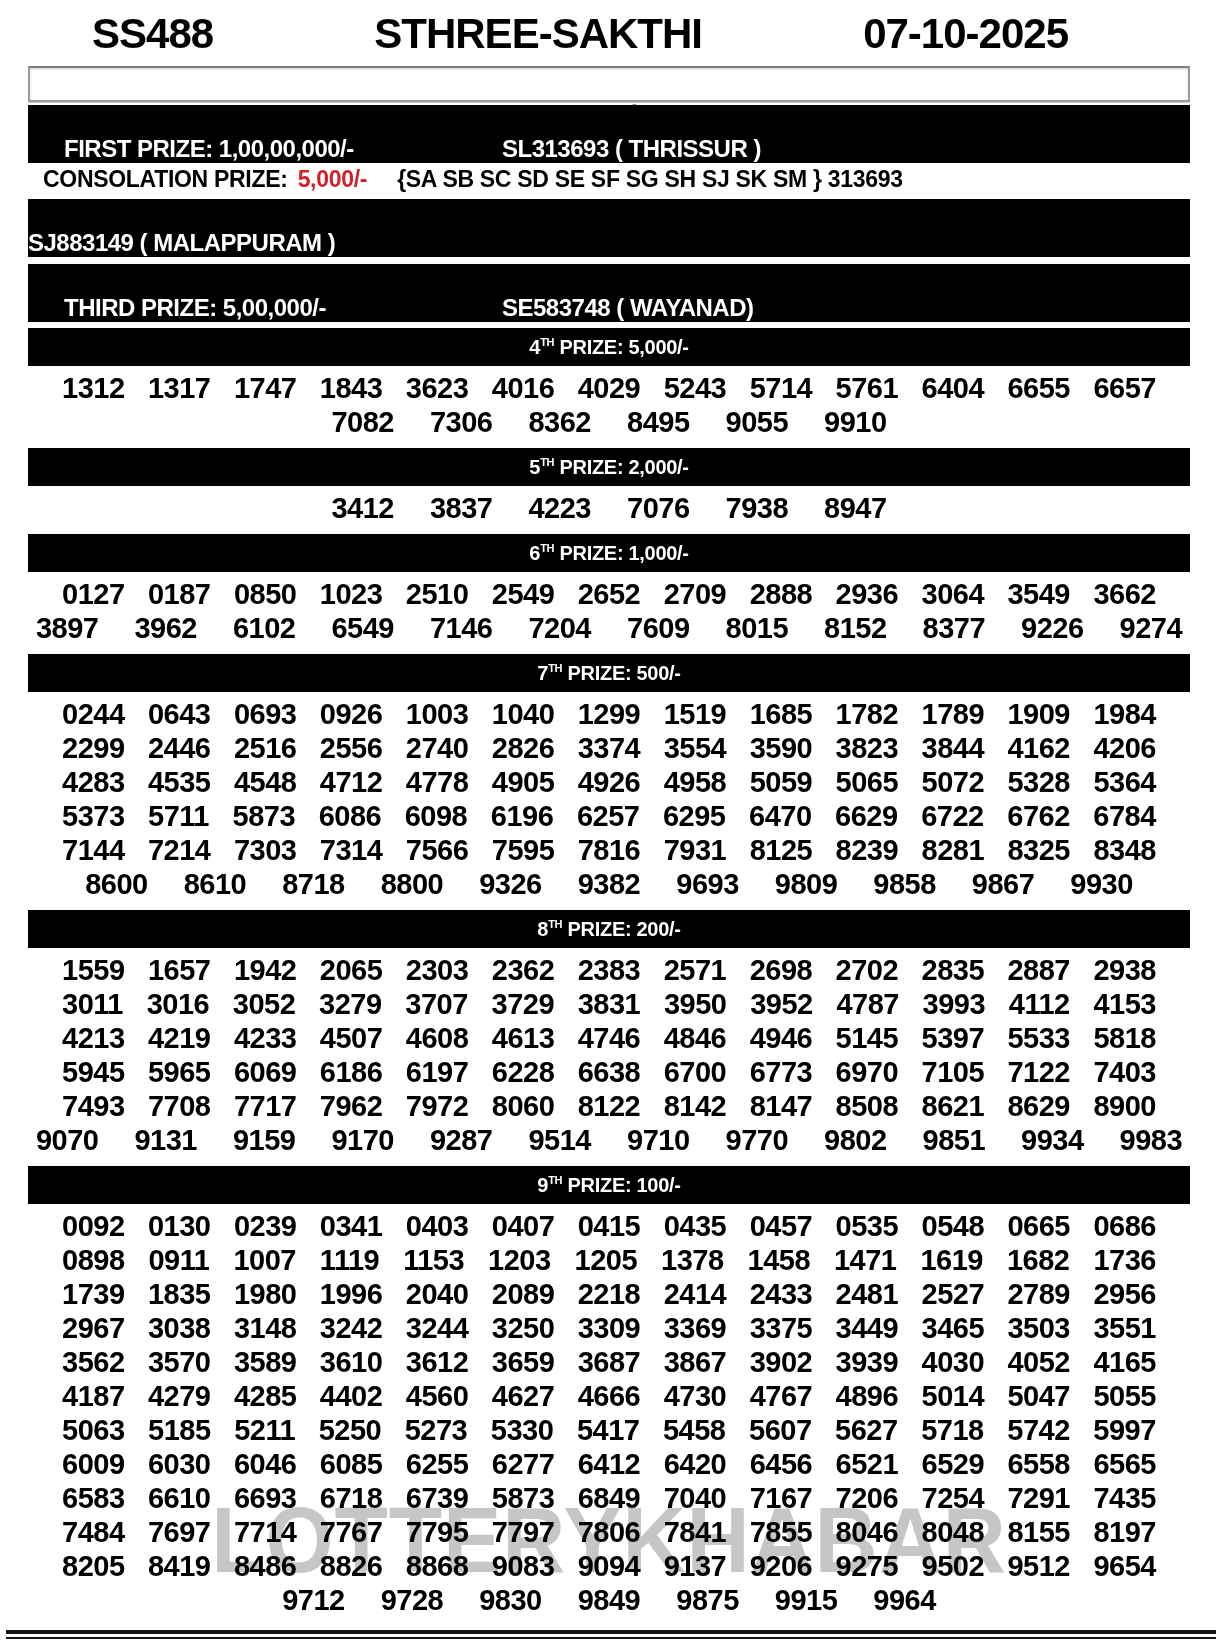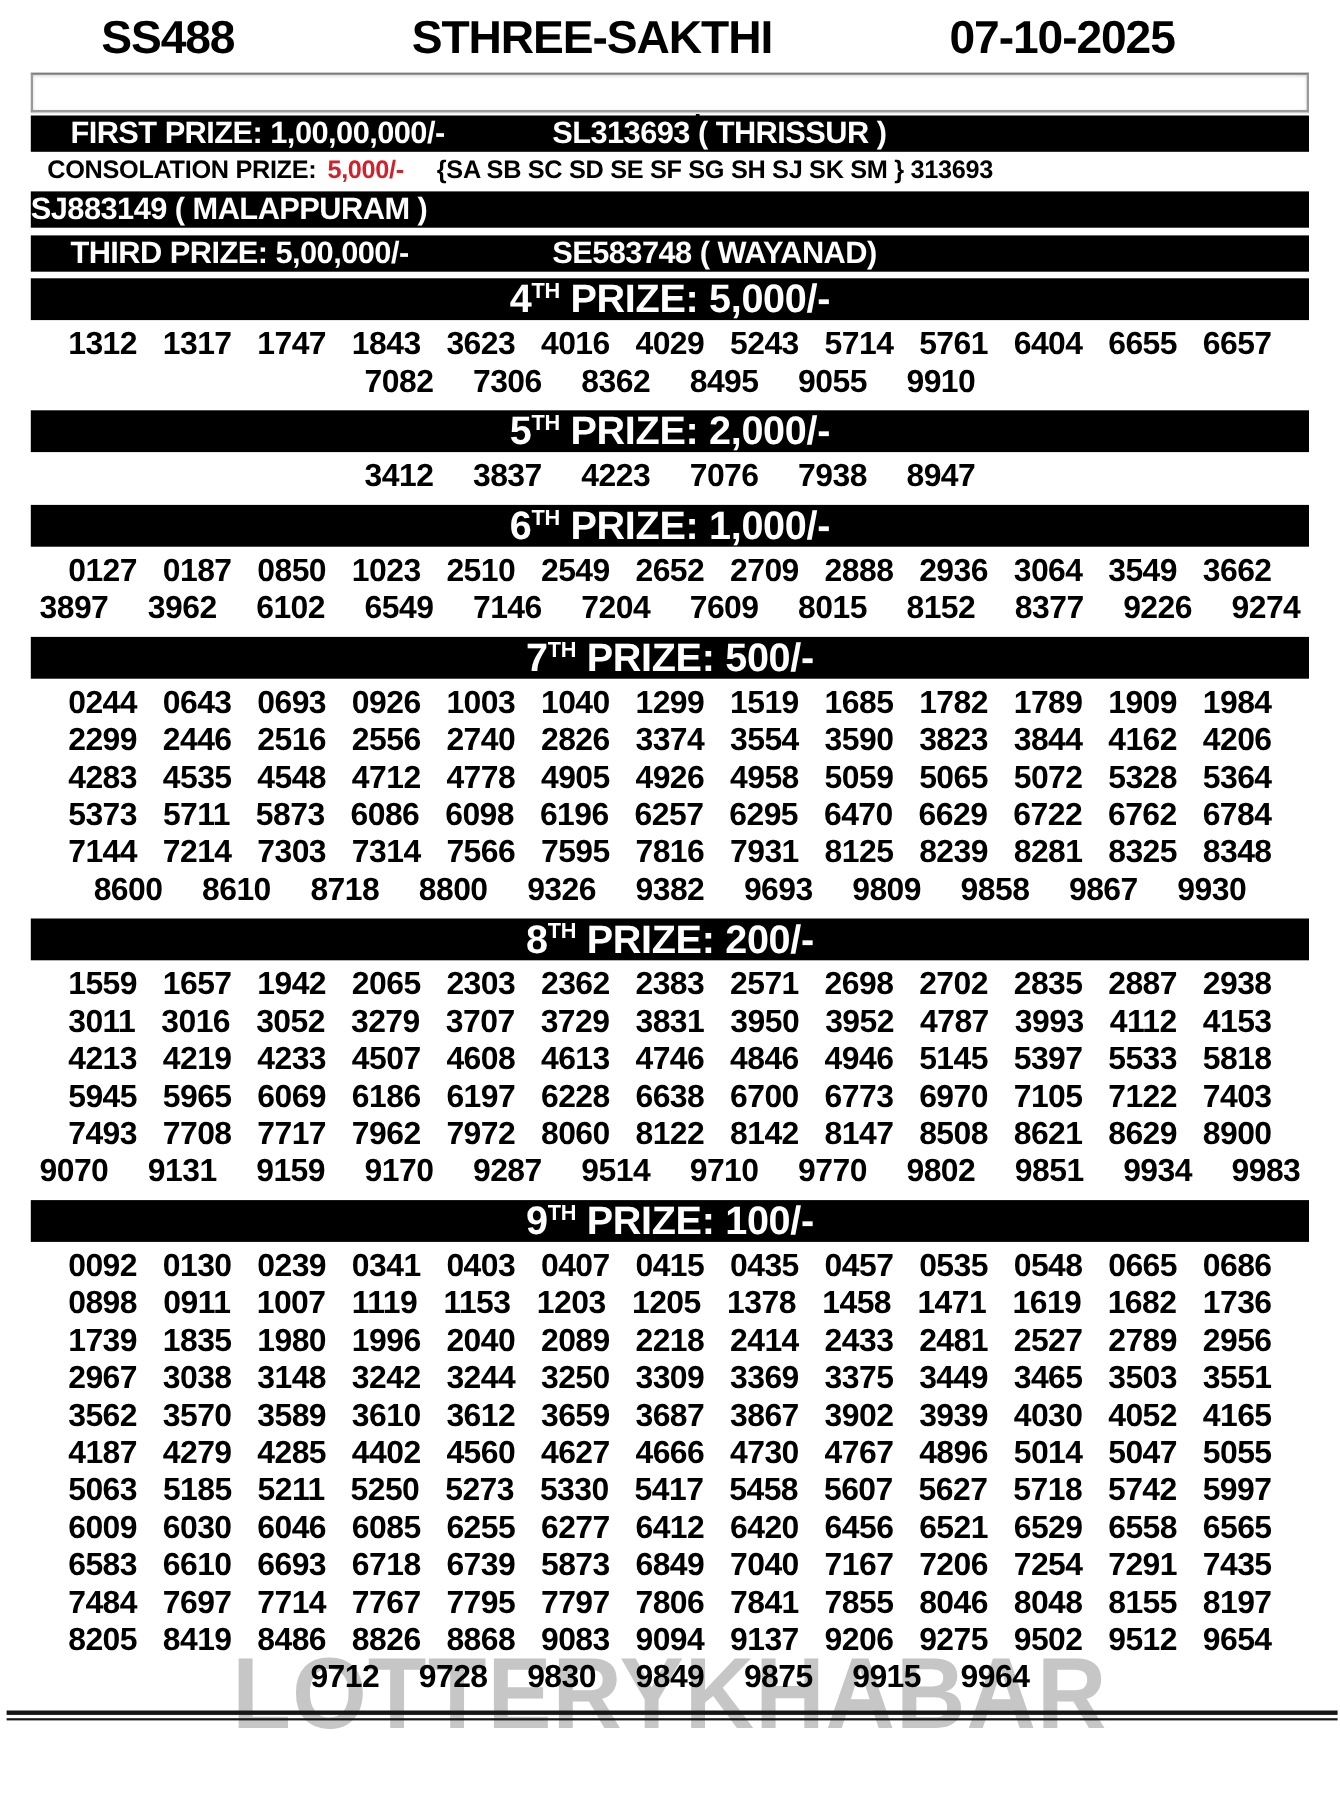--- a/index.html
+++ b/index.html
@@ -13,32 +13,32 @@
   .draw-code,.page-title,.draw-date{font-size:42px;letter-spacing:-1px;white-space:nowrap;}
   .page-title{flex:1;text-align:center;}
   
   .note-box{
     position:relative;margin:4px 28px 2px;height:32px;background:#fff;
     border:2px solid #9a9a9a;border-top-color:#7d7d7d;
     box-shadow:inset 0 1px 3px rgba(0,0,0,.18), 0 1px 0 #cfcfcf;
   }
   .comma-mark{position:absolute;left:calc(50% + 22px);bottom:-14px;font-size:24px;color:#000;}
   
-  .bar{background:#000;color:#fff;margin:3px 28px 0;height:33px;display:flex;align-items:flex-start;
-       font-size:28px;letter-spacing:-.5px;white-space:nowrap;}
+  .bar{background:#000;color:#fff;margin:3px 28px 0;height:58px;display:flex;align-items:flex-end;
+       font-size:24px;letter-spacing:-.5px;white-space:nowrap;}
   .bar .label{padding-left:36px;width:438px;flex:none;}
   .gap{height:4px;}
   
   .consolation{display:flex;align-items:center;height:33px;padding-left:43px;font-size:23px;
                letter-spacing:-.3px;white-space:nowrap;}
   .consolation .amount{margin-left:10px;}
   .consolation .series{margin-left:30px;}
   
   .prize-header-bar{background:#000;color:#fff;margin:6px 28px 3px;height:38px;
-    display:flex;align-items:center;justify-content:center;font-size:36px;letter-spacing:-.3px;}
+    display:flex;align-items:center;justify-content:center;font-size:20px;letter-spacing:-.3px;}
   .prize-header-bar sup{font-size:.55em;}
   .num-rows{padding:2px 62px 3px;}
   .num-row{display:flex;font-size:29px;line-height:34px;letter-spacing:-.5px;}
   .num-row.full{justify-content:space-between;}
   .num-row.center{justify-content:center;gap:36px;}
   .num{white-space:nowrap;}
   
   .watermark{position:absolute;z-index:-1;top:1488px;left:0;width:100%;text-align:center;
     font-size:92px;color:#c6c6c6;letter-spacing:1px;transform:scaleX(.95);white-space:nowrap;}
   

